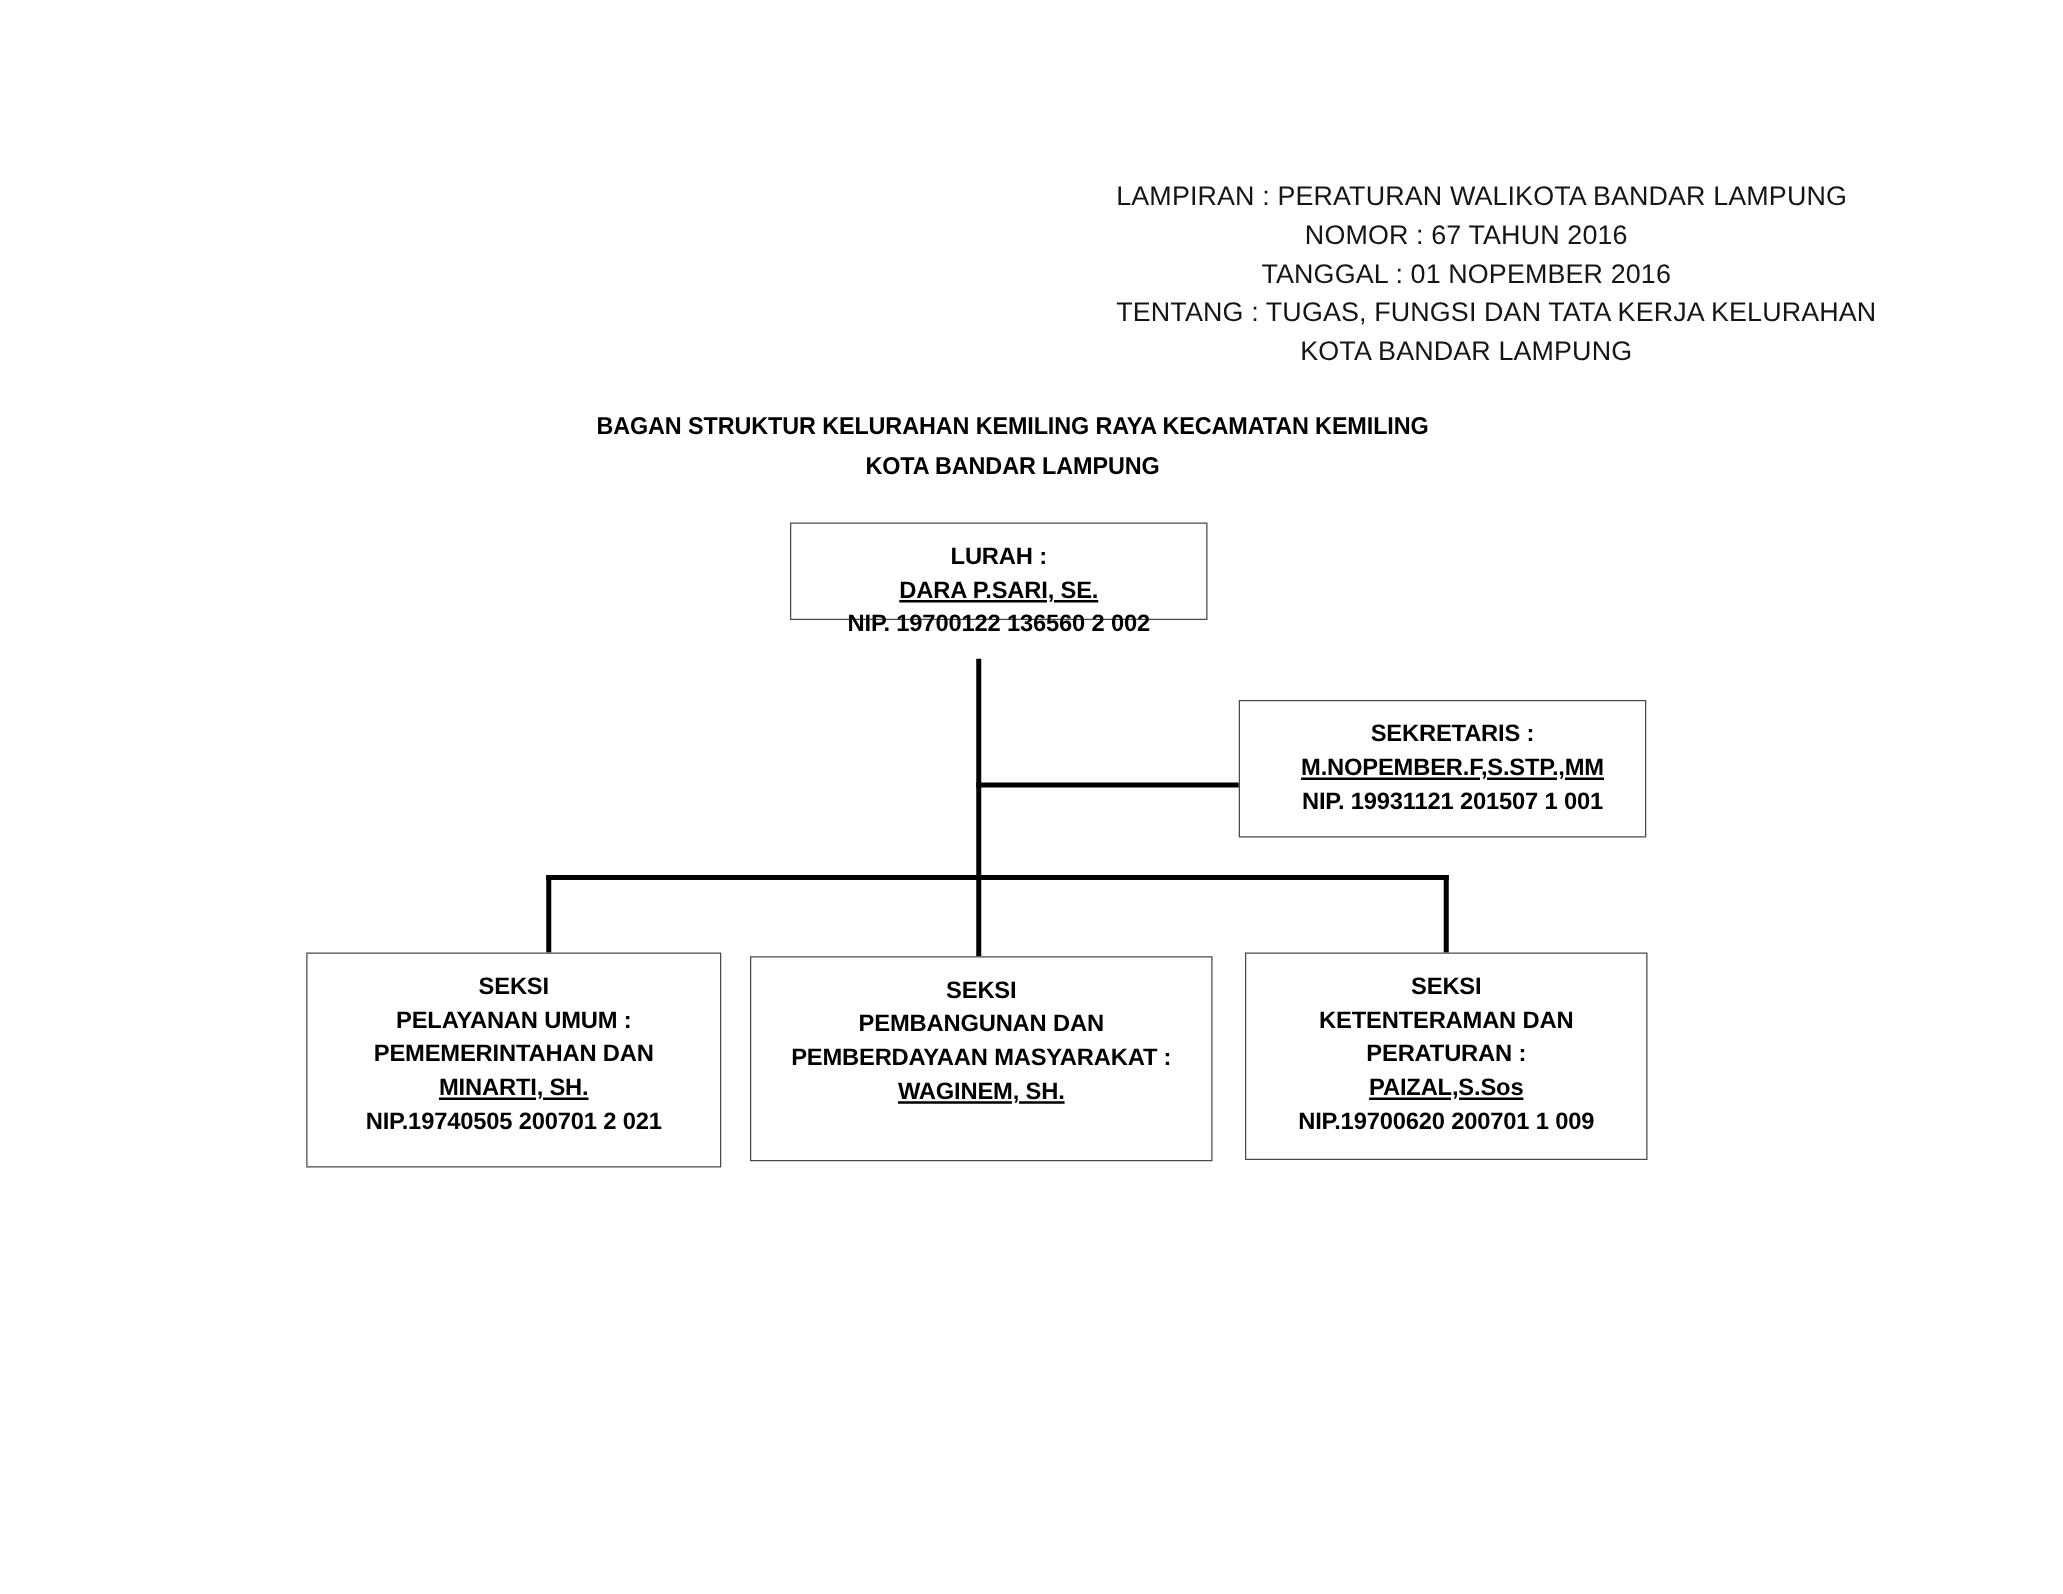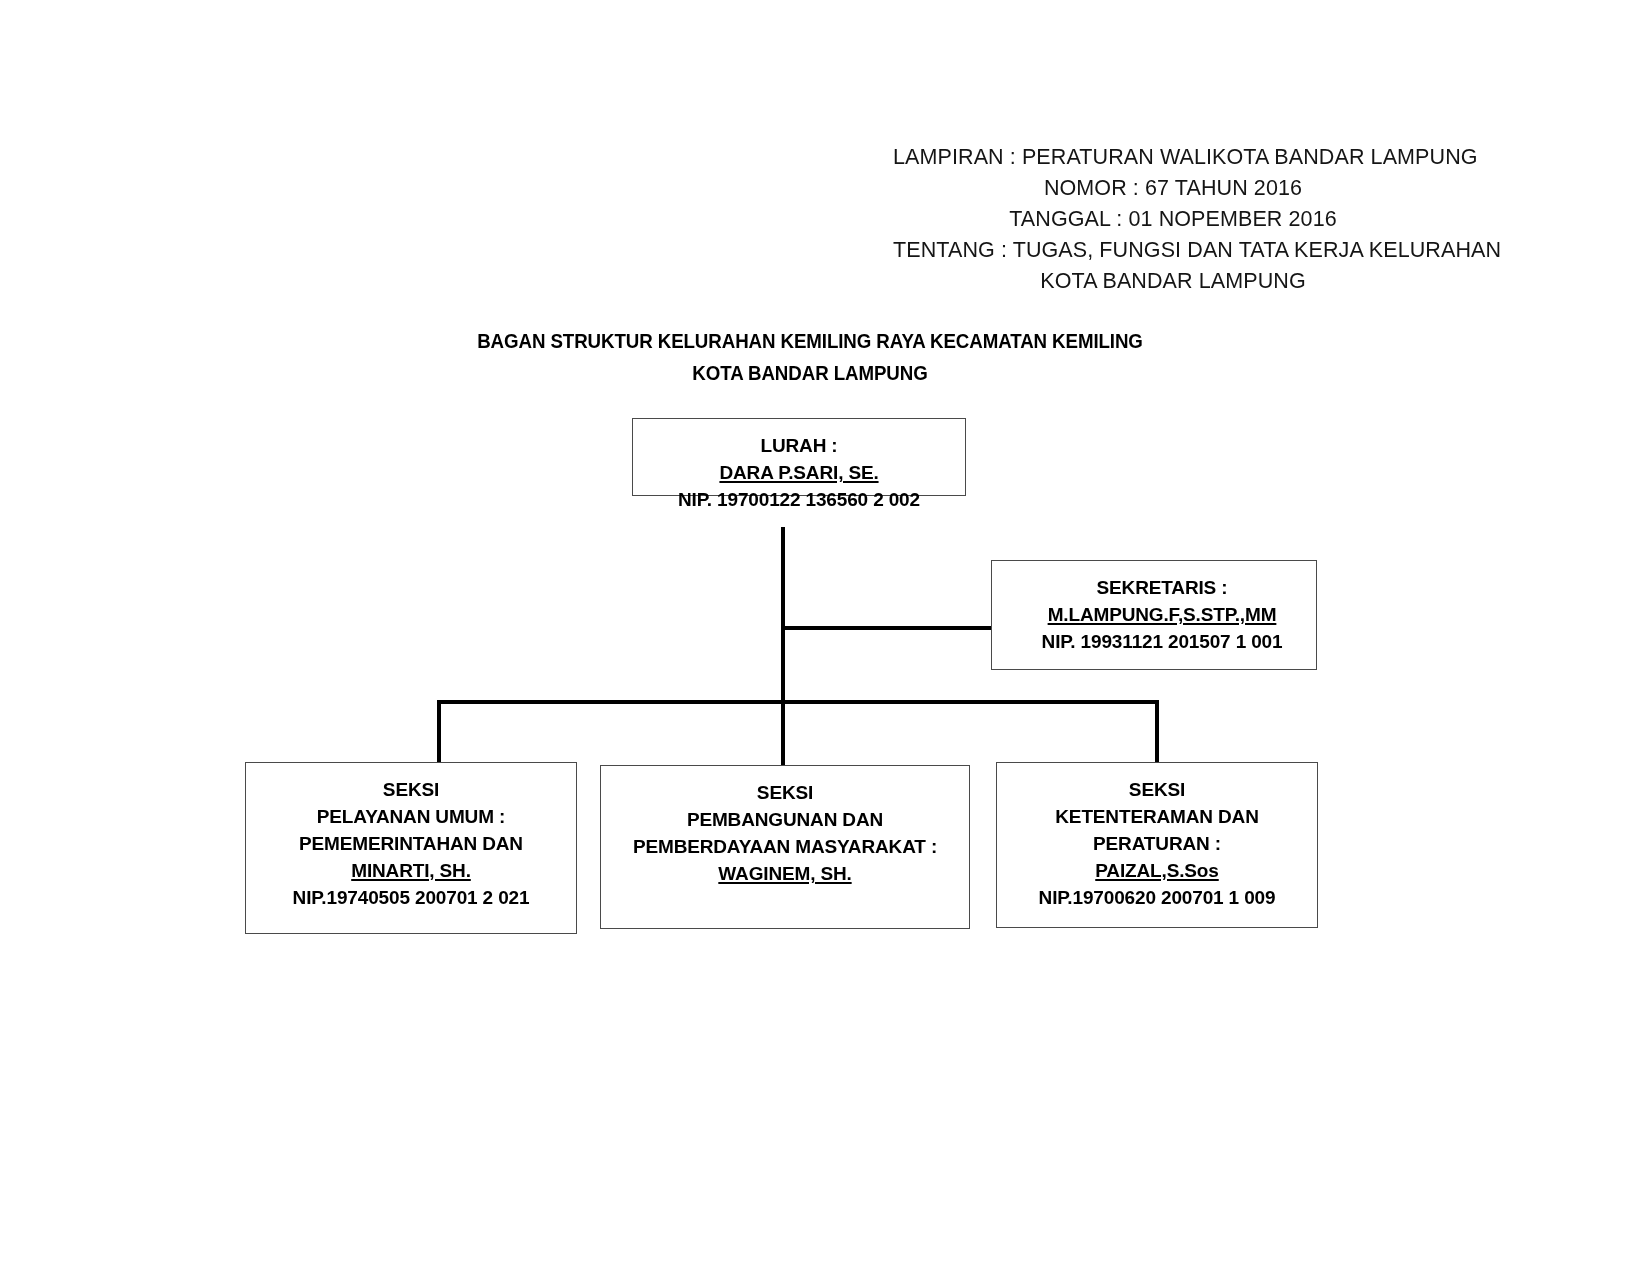--- a/index.html
+++ b/index.html
@@ -160,21 +160,21 @@
     <div class="inner">
       <div class="ln">LURAH :</div>
       <div class="ln underline">DARA P.SARI, SE.</div>
       <div class="ln">NIP. 19700122 136560 2 002</div>
     </div>
   </div>
 
   <div class="node" id="node-sekretaris">
     <div class="inner">
       <div class="ln">SEKRETARIS :</div>
-      <div class="ln underline">M.LAMPUNG.F,S.STP.,MM</div>
+      <div class="ln underline">M.NOPEMBER.F,S.STP.,MM</div>
       <div class="ln">NIP. 19931121 201507 1 001</div>
     </div>
   </div>
 
   <div class="node" id="node-seksi-1">
     <div class="inner">
       <div class="ln">SEKSI</div>
       <div class="ln">PELAYANAN UMUM :</div>
       <div class="ln">PEMEMERINTAHAN DAN</div>
       <div class="ln underline">MINARTI, SH.</div>

